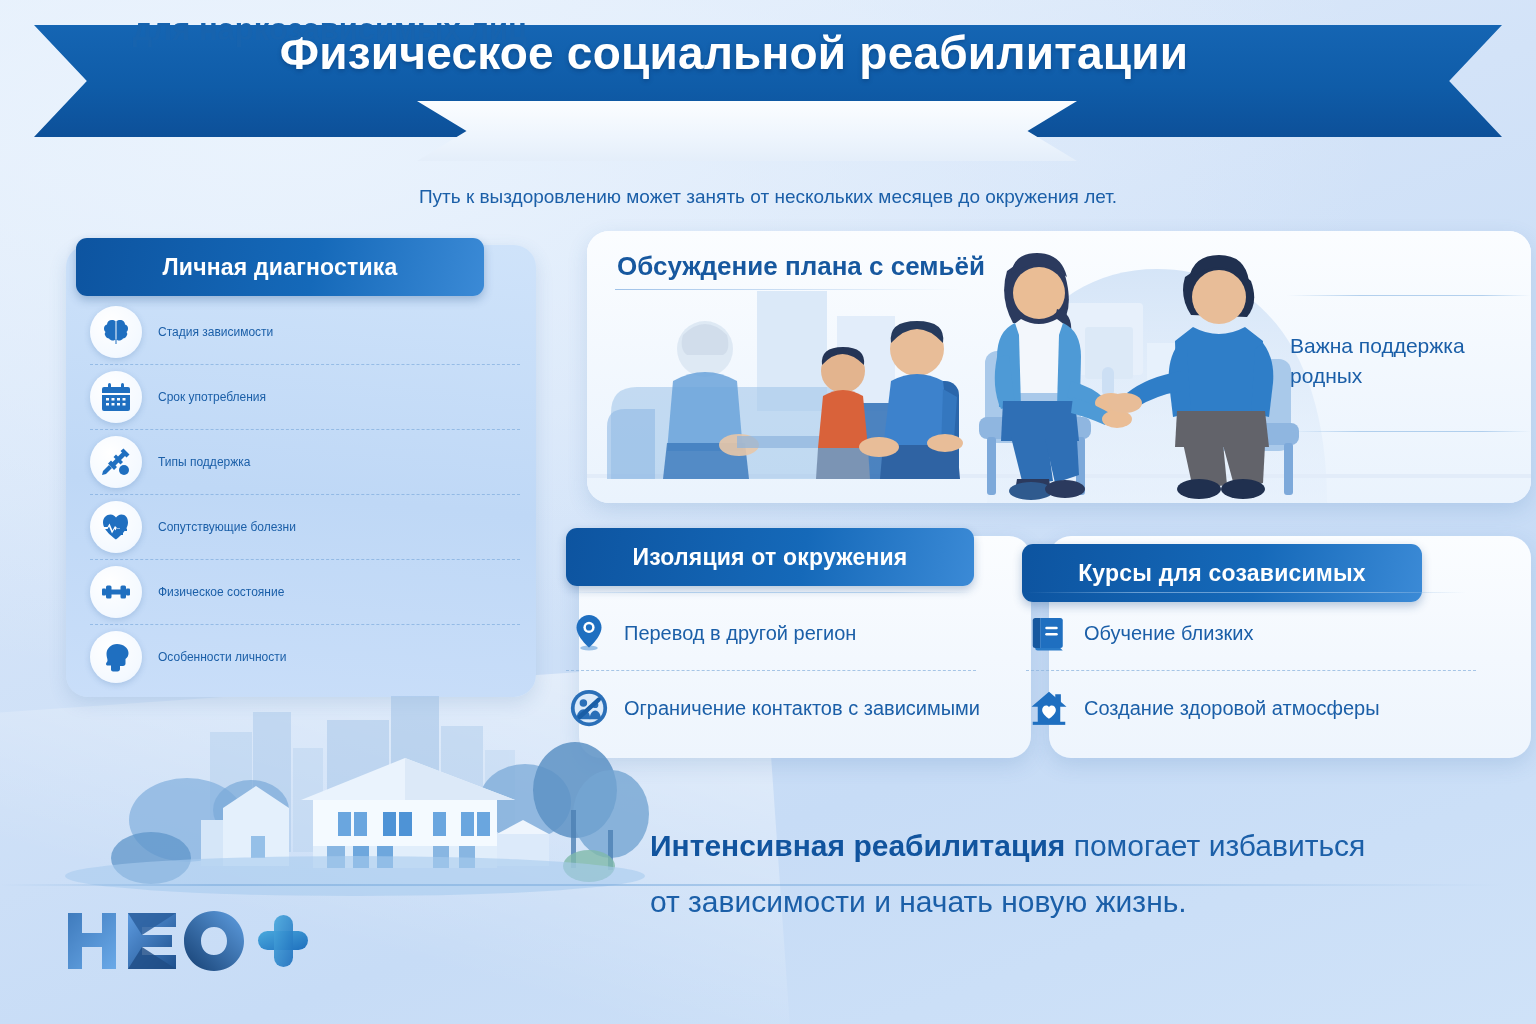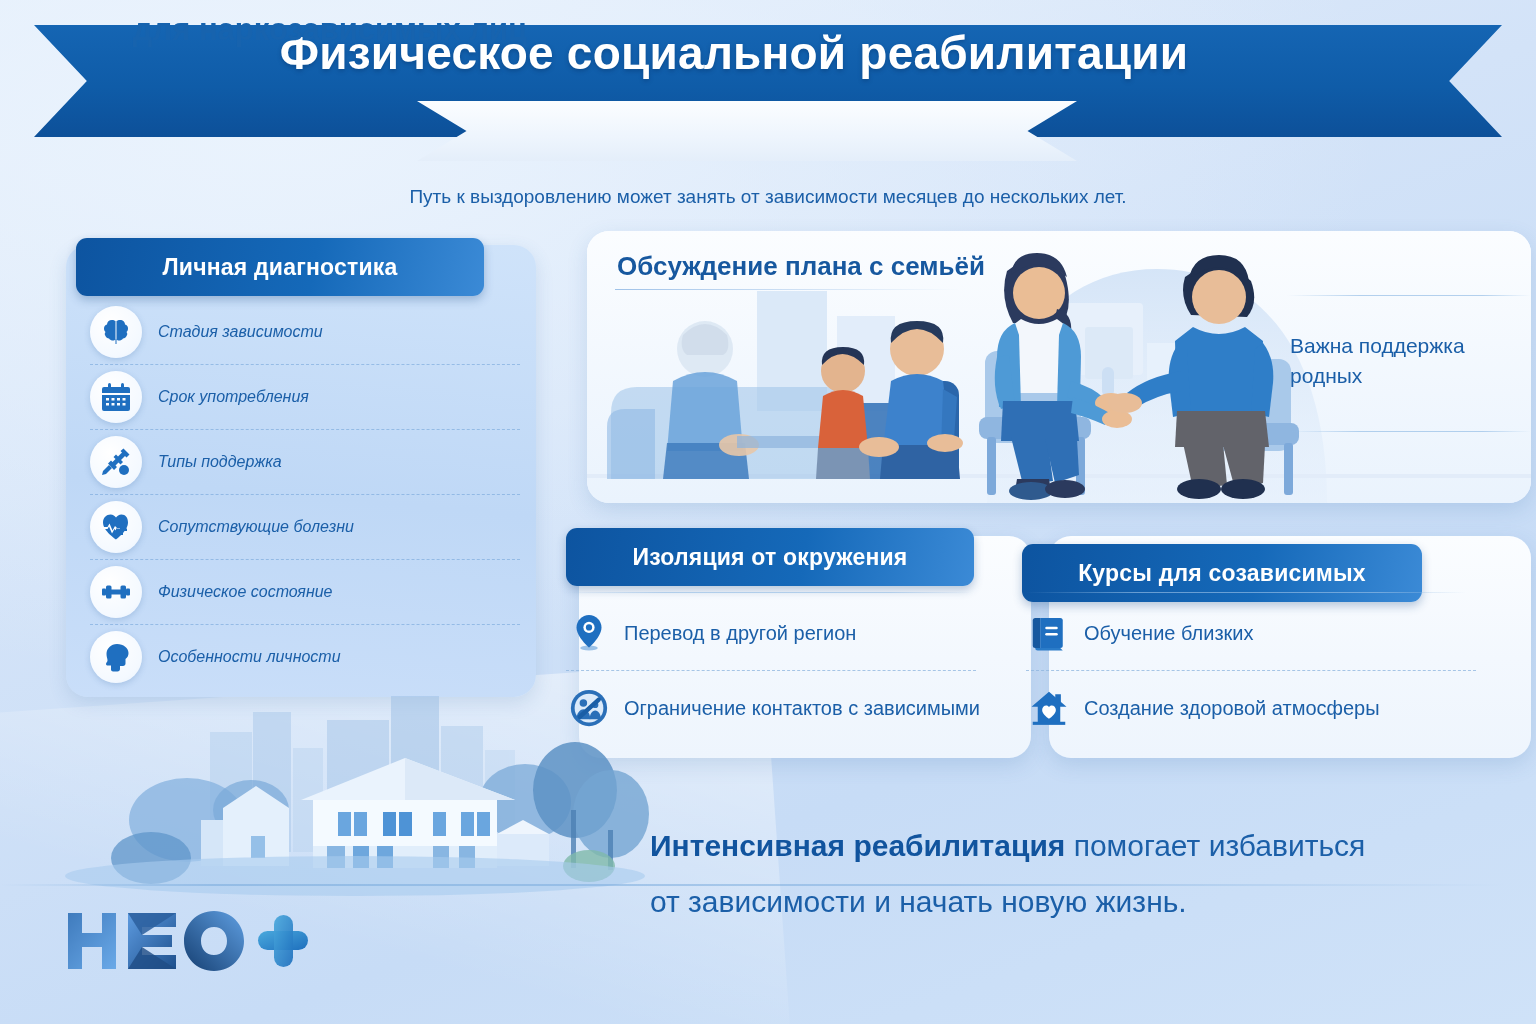--- a/index.html
+++ b/index.html
@@ -77,21 +77,21 @@
     border-bottom:1px dashed rgba(110,160,215,.55);
   }
   .row:last-child{border-bottom:none;}
   .ic{
     width:52px;height:52px;border-radius:50%;
     background:radial-gradient(circle at 38% 32%, #ffffff 0%, #f4f9ff 70%, #e7f0fb 100%);
     box-shadow:0 2px 6px rgba(50,100,160,.22);
     display:flex;align-items:center;justify-content:center;flex:0 0 52px;
   }
   .ic svg{width:32px;height:32px;fill:#1f6fc0;}
-  .row-label{margin-left:16px;color:#1b5fa8;font-size:16px;font-weight:500;font-style:italic;}
+  .row-label{margin-left:16px;color:#1b5fa8;font-size:12px;font-weight:500;}
 
   
   .card{
     position:absolute;border-radius:22px;
     background:linear-gradient(180deg,#fbfdff 0%, #f3f8fe 55%, #eef5fd 100%);
     box-shadow:0 7px 20px rgba(60,110,170,.17);
     margin-left:39px;
   }
   #hero-card{left:548px;top:231px;width:944px;height:272px;overflow:hidden;}
   .hero-title{
@@ -145,21 +145,21 @@
 <body>
 
 <div class="stage">
 
   <div class="sheen"></div>
 
   <div class="ribbon"></div>
   <div class="ribbon-title">Физическое социальной реабилитации</div>
   <div class="subribbon"></div>
   <div class="subribbon-text">для наркозависимых лиц</div>
-  <div class="lede">Путь к выздоровлению может занять от зависимости месяцев до нескольких лет.</div>
+  <div class="lede">Путь к выздоровлению может занять от нескольких месяцев до окружения лет.</div>
 
   <div class="left-panel"></div>
   <div class="pill" id="pill-left">
     <span>Личная диагностика</span>
   </div>
 
   <div class="list">
 
     <div class="row">
       <span class="ic">

